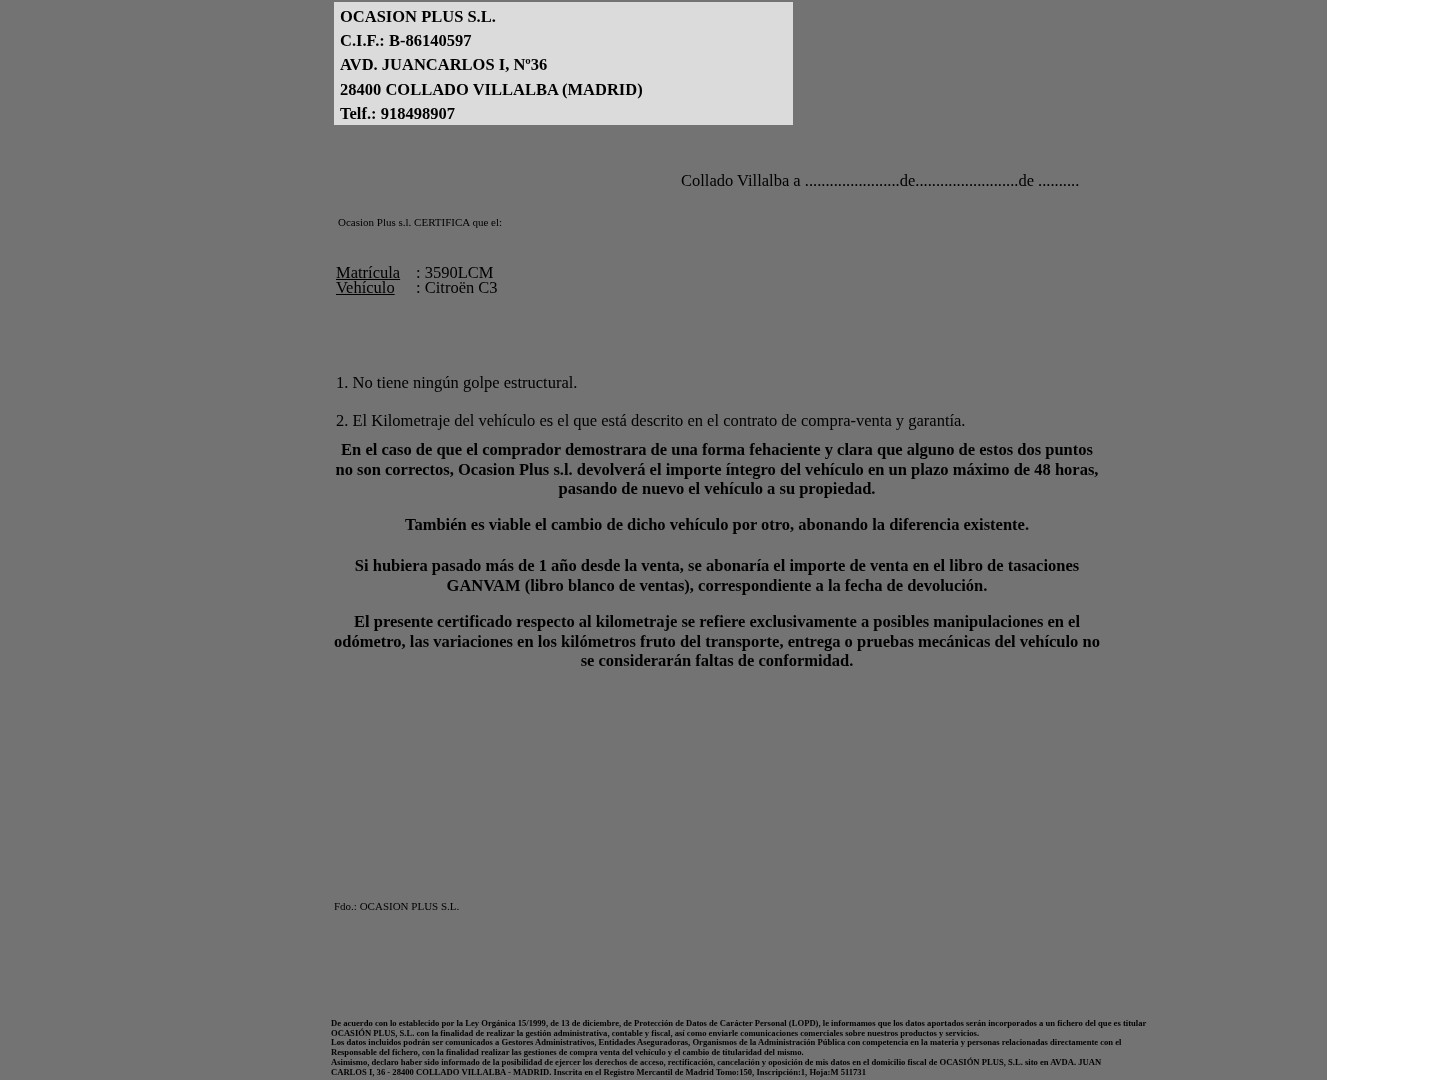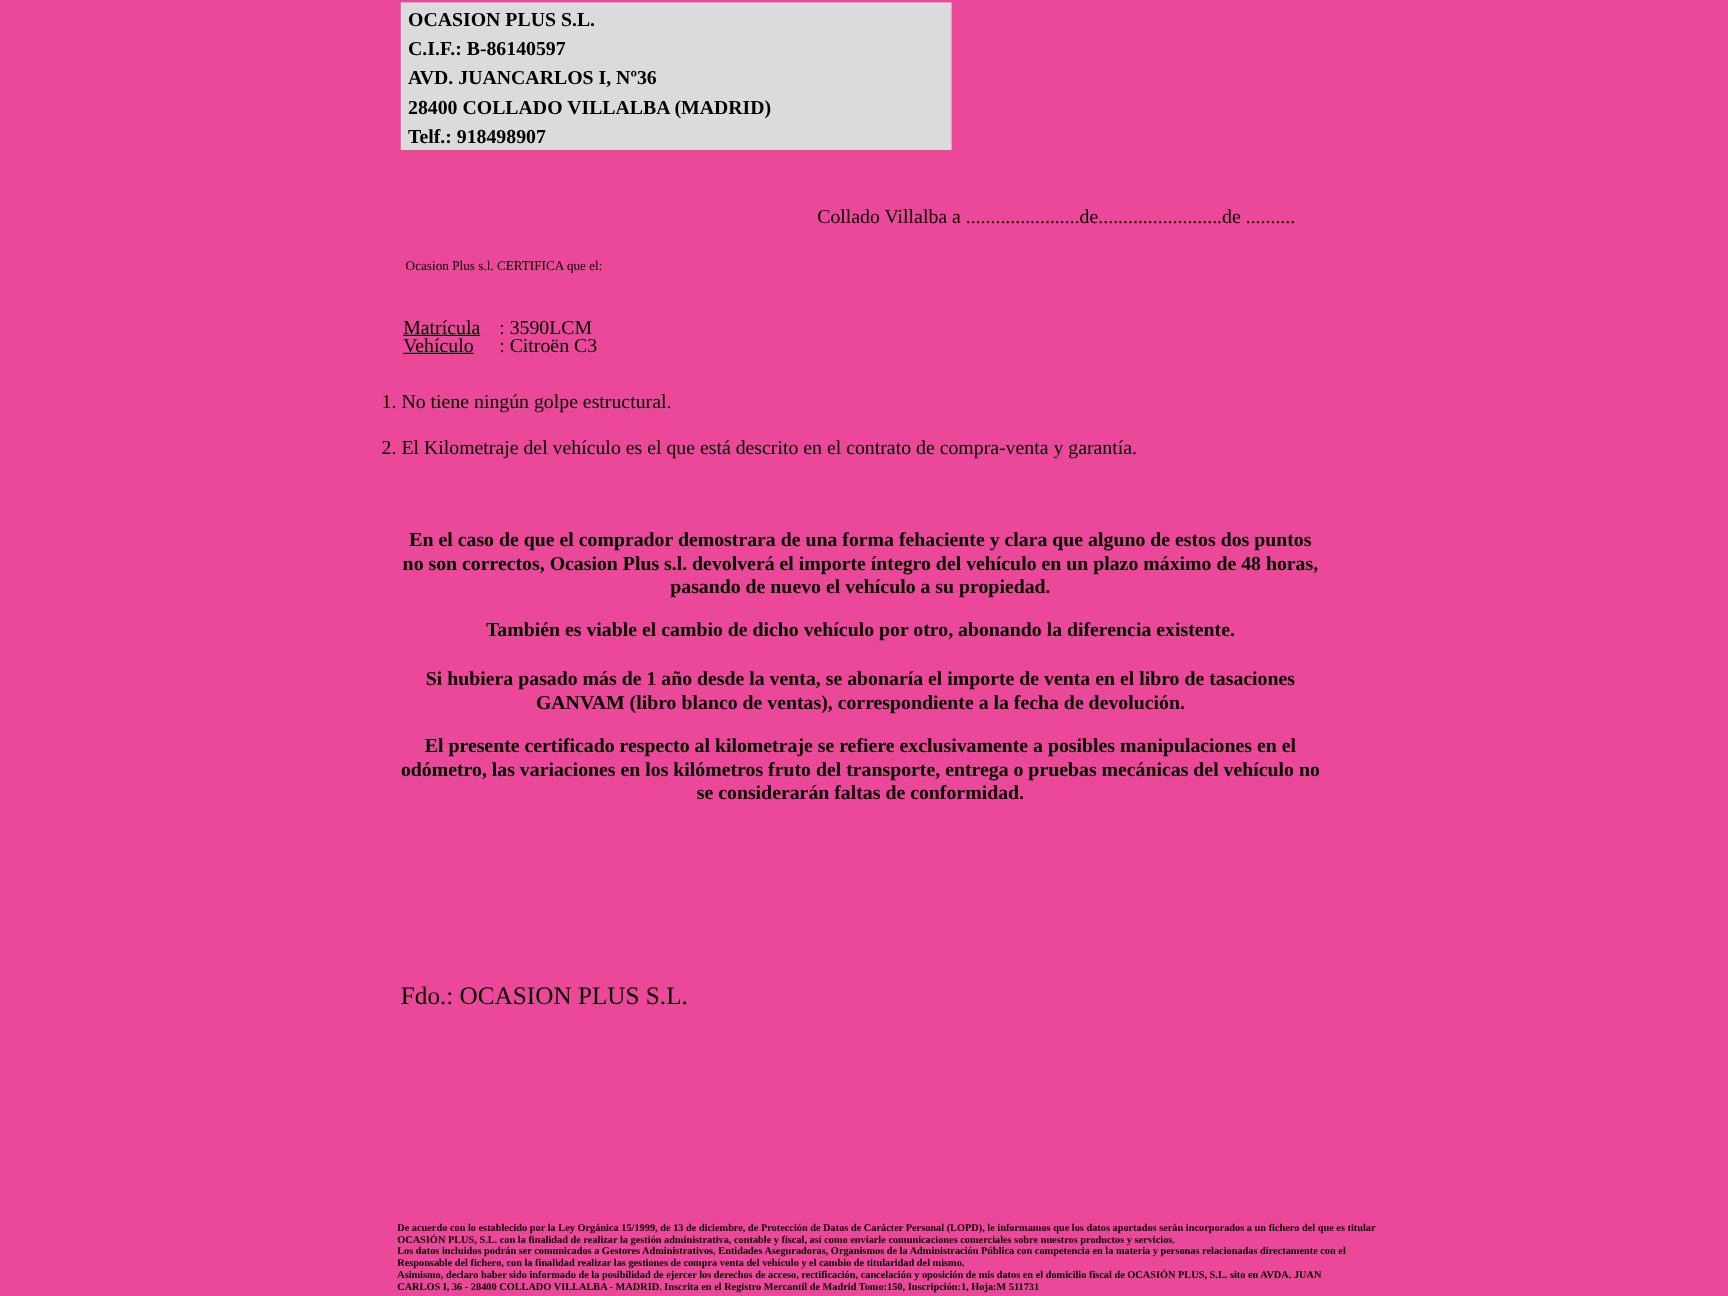--- a/index.html
+++ b/index.html
@@ -1,20 +1,20 @@
 <!DOCTYPE html>
 <html><head>
 <meta charset="utf-8">
 <style>
   html, body { margin:0; padding:0; background:#ffffff; }
   .page {
     position: relative;
-    width: 1440px;
+    width: 1327px;
     height: 1080px;
-    background: #ec4899;
+    background: #737373;
     font-family: "Liberation Serif", serif;
     color: #000000;
     overflow: hidden;
   }
   .header-box {
     position: absolute;
     left: 334px;
     top: 2px;
     width: 459px;
     height: 123px;
@@ -50,45 +50,46 @@
   }
   .field-row.vehiculo { top: 240px; margin-top: 38px; }
   .field-row.matricula { top: 263px; }
   .field-label {
     display: inline-block;
     min-width: 80px;
     text-decoration: underline;
   }
   .point {
     position: absolute;
-    left: 318px;
+    left: 336px;
     width: 770px;
     font-size: 16.5px;
     line-height: 19.6px;
+    margin-top: 48px;
   }
   .point-1 { top: 325px; }
   .point-2 { top: 363px; }
   .body-par {
     position: absolute;
     left: 334px;
     width: 766px;
     font-size: 16.5px;
     line-height: 19.6px;
     text-align: center;
     font-weight: bold;
   }
   .par-1 { top: 440px; }
   .par-2 { top: 515px; }
   .par-3 { top: 556px; }
   .par-4 { top: 612px; }
   .signature {
     position: absolute;
     left: 334px;
-    top: 818px;
-    font-size: 21px;
+    top: 900px;
+    font-size: 11px;
     white-space: nowrap;
   }
   .legal {
     position: absolute;
     left: 331px;
     top: 1019px;
     width: 775px;
     font-weight: bold;
   }
   .legal-line {

